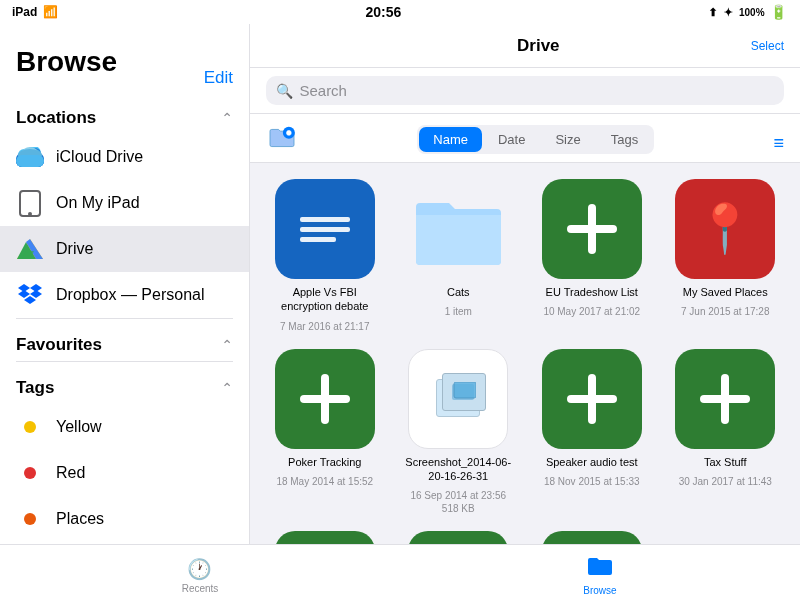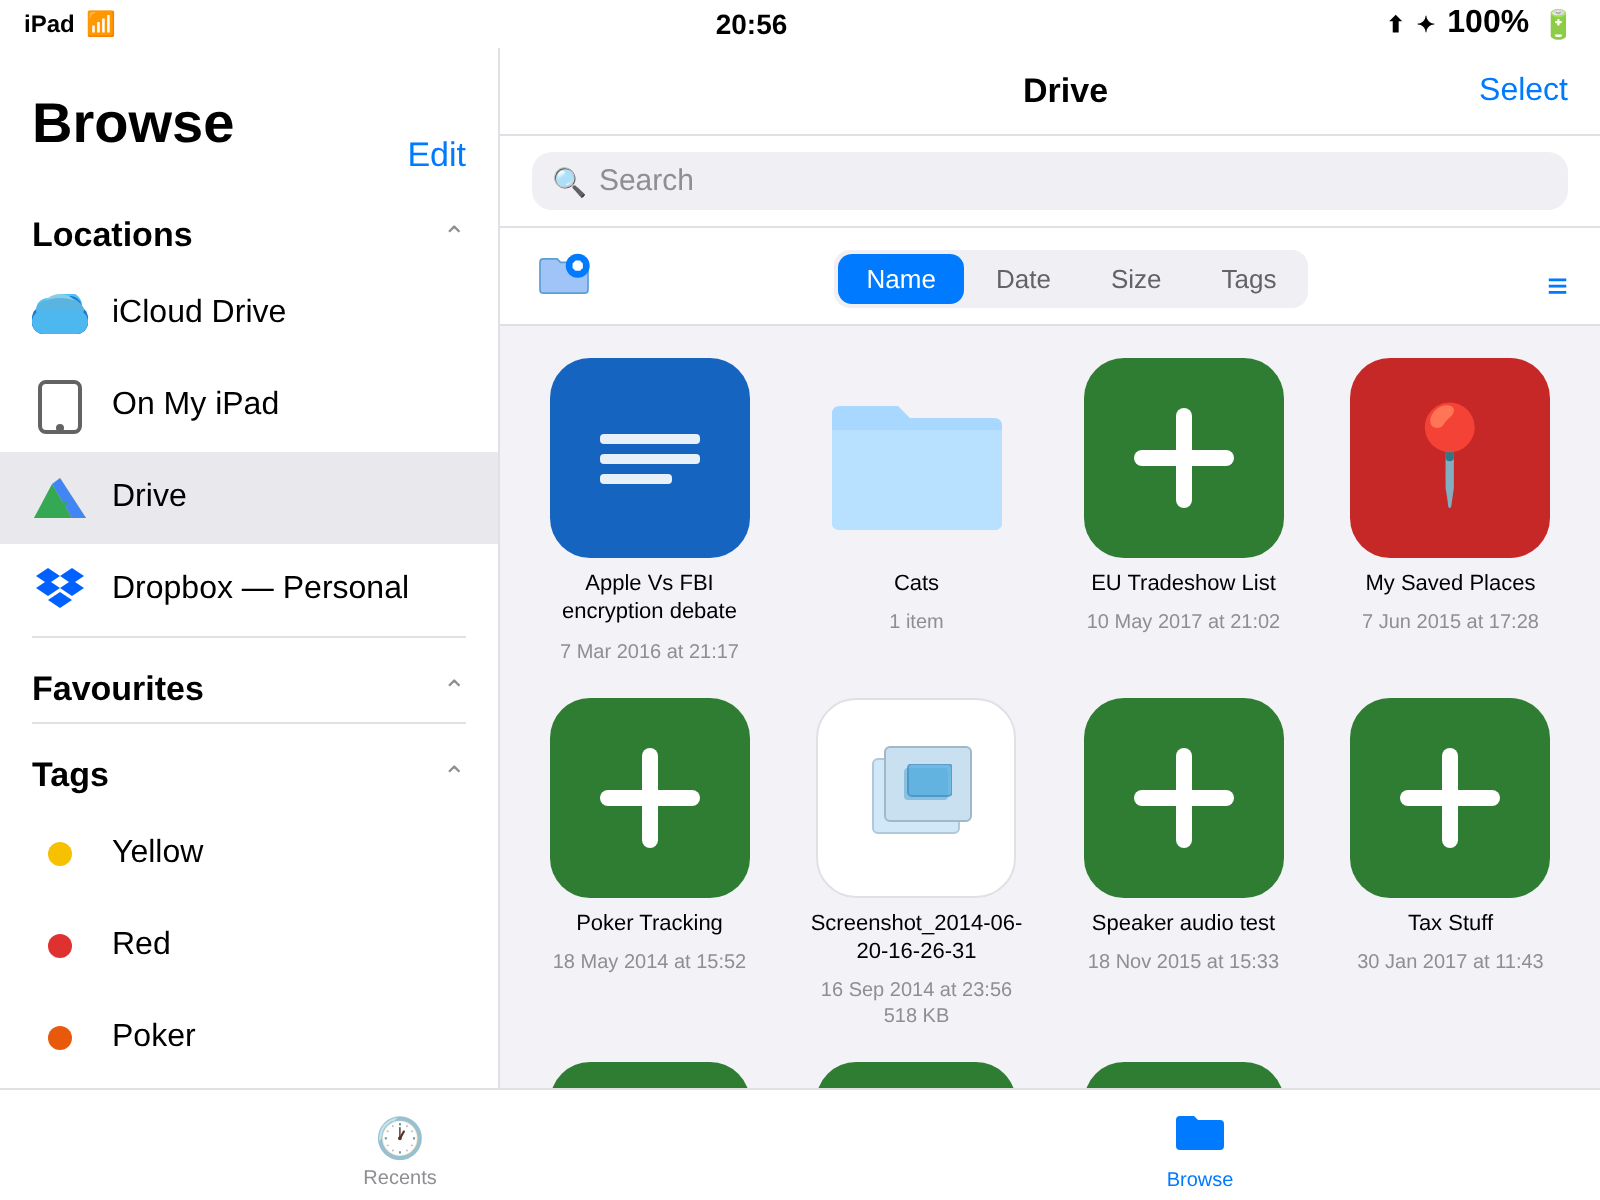--- a/index.html
+++ b/index.html
@@ -70,21 +70,21 @@
     
     .content-area {
       flex: 1; display: flex; flex-direction: column; background: #f2f2f7; overflow: hidden;
     }
     .content-header {
       background: #fff; padding: 0 16px;
       display: flex; justify-content: space-between; align-items: center;
       height: 44px; border-bottom: 1px solid #e0e0e5;
     }
     .content-title { font-size: 17px; font-weight: 600; color: #000; }
-    .content-select-btn { color: #007aff; font-size: 16px; }
+    .content-select-btn { color: #007aff; font-size: 12px; }
 
     .search-bar-wrap { background: #fff; padding: 8px 16px; border-bottom: 1px solid #e0e0e5; }
     .search-bar {
       background: #efeff4; border-radius: 10px; display: flex; align-items: center;
       padding: 6px 10px; gap: 6px;
     }
     .search-icon { color: #8e8e93; font-size: 14px; }
     .search-placeholder { color: #8e8e93; font-size: 15px; }
 
     .toolbar-row {
@@ -150,21 +150,21 @@
 
 <div class="status-bar">
   <div class="status-left">
     <span>iPad</span>
     <span>📶</span>
   </div>
   <div style="font-size:14px;font-weight:600;">20:56</div>
   <div class="status-right">
     <span style="font-size:11px;">⬆</span>
     <span style="font-size:11px;">✦</span>
-    <span style="font-size:16px;">100%</span>
+    <span style="font-size:10px;">100%</span>
     <span style="font-size:14px;">🔋</span>
   </div>
 </div>
 
 <div class="main-container">
 
   <div class="sidebar">
     <div class="sidebar-header">
       <span class="sidebar-title">Browse</span>
       <button class="sidebar-edit-btn" style="background:none;border:none;cursor:pointer;">Edit</button>
@@ -251,21 +251,21 @@
     <div class="sidebar-item">
       <div class="sidebar-item-icon">
           <div class="tag-dot" style="background:#e03131;"></div>
         </div>
       <span class="sidebar-item-label">Red</span>
     </div>
     <div class="sidebar-item">
       <div class="sidebar-item-icon">
           <div class="tag-dot" style="background:#e8590c;"></div>
         </div>
-      <span class="sidebar-item-label">Poker</span>
+      <span class="sidebar-item-label">Places</span>
     </div>
 
   </div>
 
   <div class="content-area">
     <div class="content-header">
       <div style="width:60px;"></div>
       <span class="content-title">Drive</span>
       <button class="content-select-btn" style="background:none;border:none;cursor:pointer;">Select</button>
     </div>

